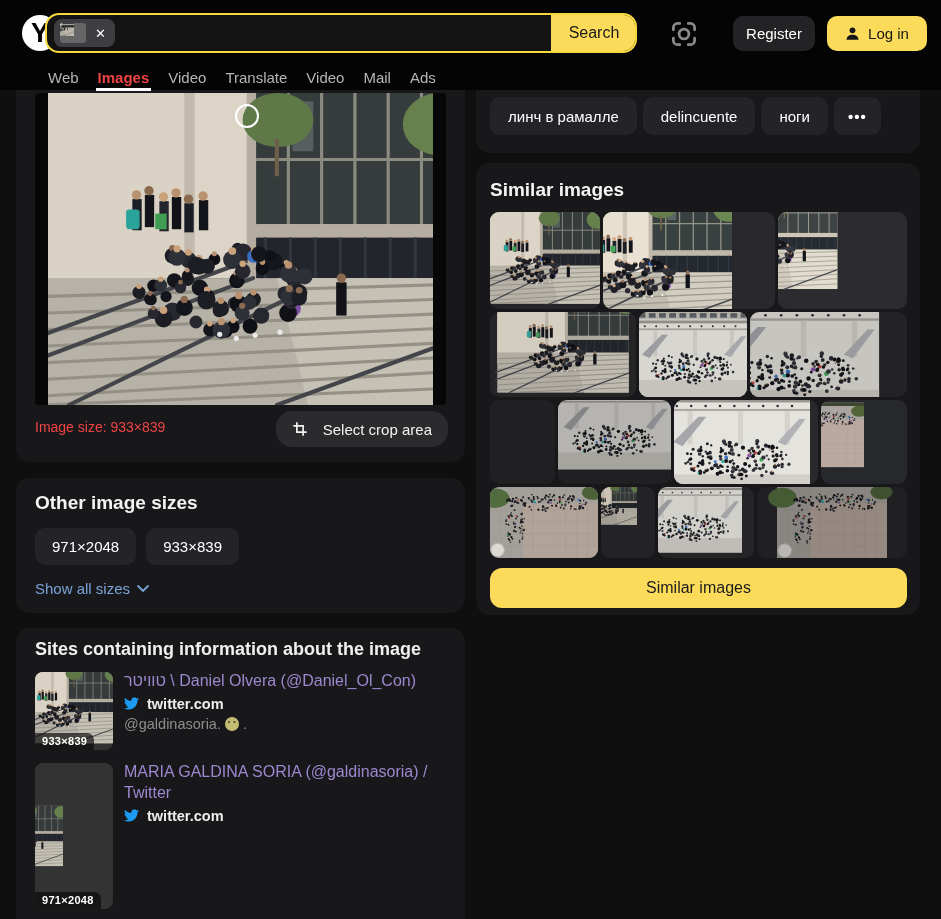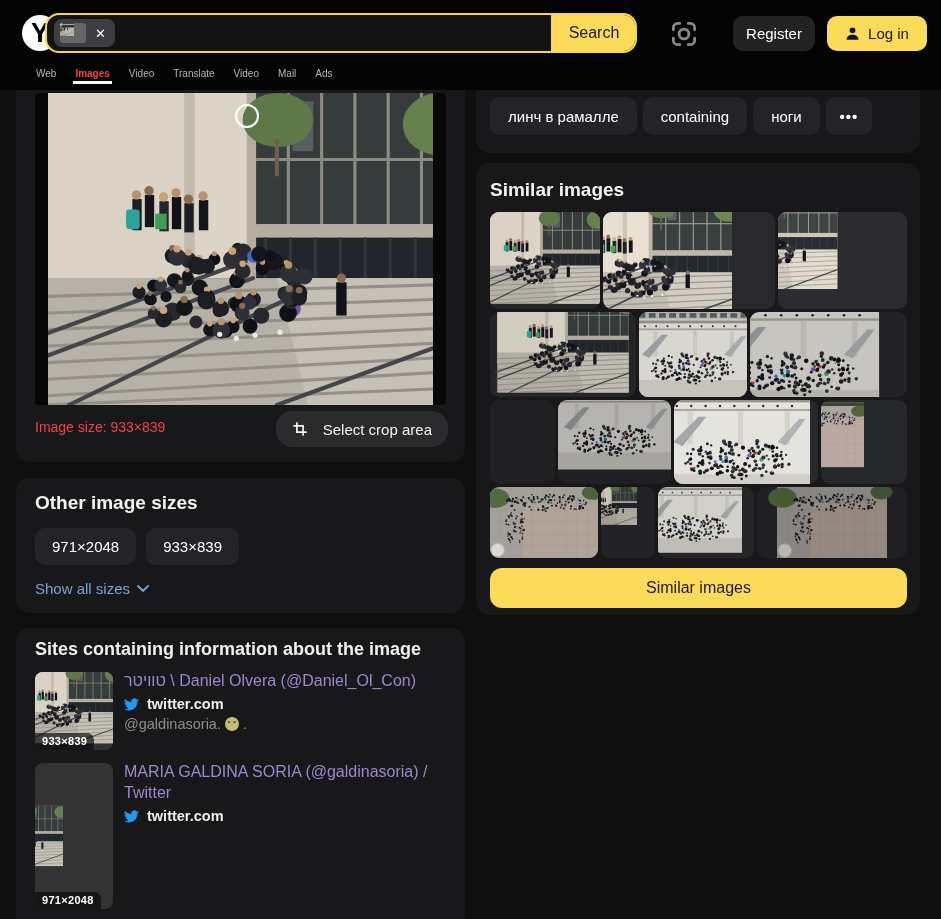--- a/index.html
+++ b/index.html
@@ -19,41 +19,41 @@
   .chip .chip-thumb{width:26px;height:20px;border-radius:3px;overflow:hidden;background:#666}
   .chip .chip-x{color:#fff;font-size:13px;font-weight:bold;line-height:1;cursor:pointer}
   .search-input{flex:1;height:100%;background:transparent;border:none;outline:none;color:#fff;font-size:15px;padding:0 10px;font-family:inherit}
   .search-btn{height:40px;margin:-2px -2px -2px 12px;flex:0 0 86px;background:#fcdb5a;border:none;
     color:#191919;font-size:16px;font-family:inherit;border-radius:0 12px 12px 0;cursor:pointer}
   .camera-btn{position:absolute;left:666px;top:17px;width:36px;height:36px;background:none;border:none;cursor:pointer;padding:0}
   .pillbtn{position:absolute;top:16px;height:35px;border:none;border-radius:10px;font-size:15px;
     font-family:inherit;display:flex;align-items:center;justify-content:center;cursor:pointer}
   .register-btn{left:733px;width:82px;background:#232326;color:#fff}
   .login-btn{left:827px;width:100px;background:#fcdb5a;color:#161616;gap:8px;font-weight:500}
-  .nav{position:absolute;left:34px;top:60px;display:flex;gap:15px;font-size:10px;color:#b6b6b6;align-items:center;height:26px}
+  .nav{position:absolute;left:46px;top:60px;display:flex;gap:15px;font-size:15px;color:#b6b6b6;align-items:flex-end;height:26px}
   .nav-item{cursor:pointer;position:relative;padding:0 2px}
   .nav-item.active{color:#ef4444;font-weight:bold}
   .nav-item.active::after{content:"";position:absolute;left:0;right:0;bottom:-5px;height:3px;background:#fff}
   
   .card{position:absolute;background:#18181b;border-radius:14px}
   .card-h{font-size:19px;font-weight:bold;color:#f4f4f4}
   
   .photo-wrap{position:absolute;left:19px;top:29px;width:411px;height:312px;background:#070708;
     display:flex;justify-content:center;border-radius:4px;overflow:hidden;cursor:zoom-in}
   .photo-wrap svg{width:385px;height:312px;display:block}
   .crop-handle{position:absolute;left:200px;top:11px;width:24px;height:24px;border:2.5px solid #fff;
     border-radius:50%;box-sizing:border-box;cursor:grab}
   .img-size-label{position:absolute;left:19px;top:355px;font-size:14px;color:#ef4444}
   .crop-btn{position:absolute;right:17px;top:347px;height:36px;background:#2b2b2e;border:none;border-radius:16px;
     color:#f2f2f2;font-size:15px;font-family:inherit;display:flex;align-items:center;gap:15px;padding:0 16px;cursor:pointer}
   .sizebtn{background:#242428;border:none;border-radius:10px;color:#fff;font-size:15px;font-family:inherit;
     height:37px;padding:0 17px;cursor:pointer}
   .showall{position:absolute;left:19px;top:102px;font-size:15px;color:#7aa3d8;display:flex;align-items:center;gap:7px;cursor:pointer;text-decoration:none}
   .site-item-title{color:#9d87cf;font-size:16px;line-height:21px;text-decoration:none;display:block;cursor:pointer}
-  .domain-row{display:flex;align-items:flex-end;gap:8px;margin-top:5px}
+  .domain-row{display:flex;align-items:flex-start;gap:8px;margin-top:5px}
   .domain-txt{font-size:14.5px;font-weight:bold;color:#ededed}
   .snippet{margin-top:4px;font-size:14.5px;color:#8d8d8d}
   .emoji{width:14px;height:14px;border-radius:50%;background:#c5bd74;display:inline-block;vertical-align:-2px;position:relative;margin:0 4px}
   .emoji::before{content:"";position:absolute;left:3px;top:3.5px;width:2.5px;height:2.5px;border-radius:50%;background:#3a3a2c;box-shadow:5.5px 0 0 #3a3a2c}
   .site-thumb{position:absolute;left:19px;border-radius:8px;overflow:hidden;background:#333;cursor:pointer}
   .site-thumb svg{width:100%;height:100%;display:block}
   .badge{position:absolute;left:0;bottom:0;background:rgba(8,8,8,.66);color:#fff;font-size:11px;
     font-weight:bold;padding:2px 7px 3px;border-radius:0 7px 0 7px;letter-spacing:.3px}
   
   .tagrow{position:absolute;left:14px;top:27px;display:flex;gap:6px}
@@ -814,21 +814,21 @@
         <path d="M23.95 4.57a10 10 0 01-2.82.77 4.96 4.96 0 002.16-2.72c-.95.56-2 .96-3.12 1.19a4.92 4.92 0 00-8.39 4.48A13.94 13.94 0 011.64 3.16a4.93 4.93 0 001.52 6.57 4.9 4.9 0 01-2.23-.61v.06a4.92 4.92 0 003.95 4.83 4.99 4.99 0 01-2.21.08 4.94 4.94 0 004.6 3.42A9.87 9.87 0 010 19.54a13.94 13.94 0 007.55 2.21c9.05 0 14-7.5 14-13.98 0-.21 0-.42-.02-.63a10 10 0 002.42-2.57z"></path>
       </svg>
       <span class="domain-txt">twitter.com</span>
     </div>
   </div>
 </div>
 
 <div class="card" style="left:476px;top:70px;width:444px;height:83px">
   <div class="tagrow">
     <button class="tagbtn">линч в рамалле</button>
-    <button class="tagbtn">containing</button>
+    <button class="tagbtn">delincuente</button>
     <button class="tagbtn">ноги</button>
     <button class="tagbtn dots">•••</button>
   </div>
 </div>
 
 <div class="card" style="left:476px;top:163px;width:444px;height:452px">
   <div class="card-h abs" style="left:14px;top:16px">Similar images</div>
   <div class="simgrid">
     <div class="srow r1">
       <div class="tile" style="width:110px">

